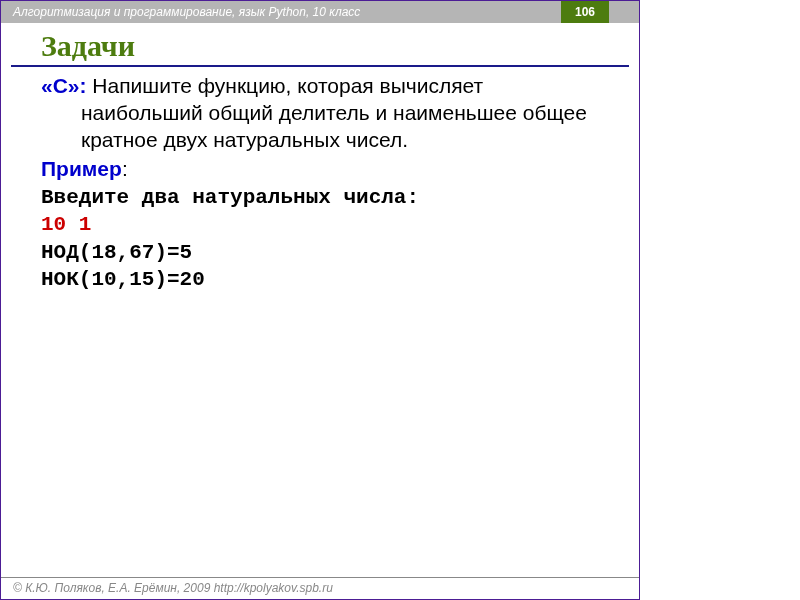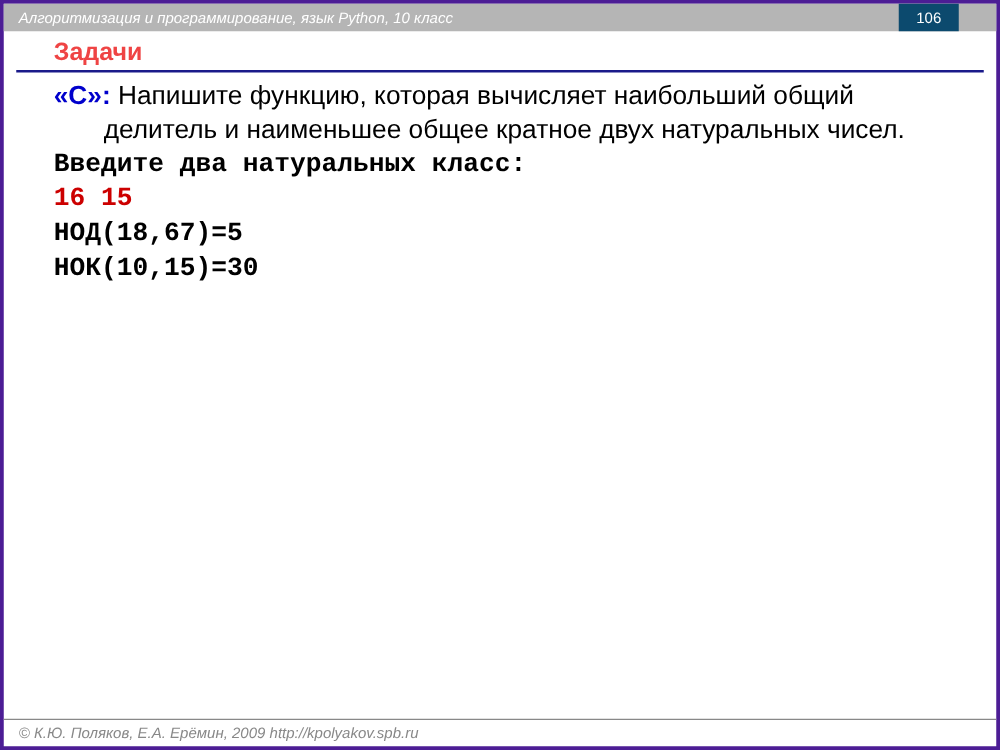--- a/index.html
+++ b/index.html
@@ -5,57 +5,57 @@
   * { margin: 0; padding: 0; box-sizing: border-box; }
   body {
     width: 800px;
     height: 600px;
     background: #ffffff;
     font-family: Arial, Helvetica, sans-serif;
     position: relative;
     overflow: hidden;
   }
   .slide {
-    width: 800px;
+    width: 640px;
     height: 600px;
     position: relative;
-    border: 3px solid #4c1d95;
+    border: 1px solid #4c1d95;
   }
   .topbar {
     height: 22px;
     background: #b5b5b5;
     color: #ffffff;
     font-size: 12px;
     font-style: italic;
     font-family: Verdana, Arial, sans-serif;
     line-height: 22px;
     padding: 0 12px;
     position: relative;
   }
   .pagenum {
     position: absolute;
     right: 30px;
     top: 0;
-    background: #0c4a6e;
+    background: #4d7c0f;
     color: #fff;
     font-style: normal;
-    font-weight: normal;
+    font-weight: bold;
     font-size: 12px;
     padding: 0 14px;
     height: 22px;
     line-height: 22px;
   }
   .title {
-    font-size: 20px;
+    font-size: 30px;
     font-weight: bold;
-    color: #ef4444;
+    color: #4d7c0f;
     padding: 6px 30px 2px 30px;
     border-bottom: 2px solid #1a1a8a;
     margin: 0 10px;
-    font-family: Liberation Sans, sans-serif;
+    font-family: Liberation Serif, serif;
   }
   .content {
     padding: 6px 40px 0 40px;
     font-size: 21px;
     line-height: 1.28;
   }
   .task-label {
     color: #0000cc;
     font-weight: bold;
   }
@@ -107,25 +107,28 @@
     <span class="pagenum">106</span>
   </div>
 
   <h1 class="title">Задачи</h1>
 
   <div class="content">
     <div class="task-body">
       <span class="task-label">«С»:</span><span class="task-text"> Напишите функцию, которая вычисляет наибольший общий делитель и наименьшее общее кратное двух натуральных чисел.</span>
     </div>
 
+    <div>
+      <span class="example-label">Пример</span><span>:</span>
+    </div>
 
-    <div class="mono">Введите два натуральных класс:</div>
-    <div class="mono red">16 15</div>
+    <div class="mono">Введите два натуральных числа:</div>
+    <div class="mono red">10 1</div>
     <div class="mono">НОД(18,67)=5</div>
-    <div class="mono">НОК(10,15)=30</div>
+    <div class="mono">НОК(10,15)=20</div>
   </div>
 
   <div class="footer">
     <span>© К.Ю. Поляков, Е.А. Ерёмин, 2009</span>
     <span class="url">http://kpolyakov.spb.ru</span>
   </div>
 
 </div>
 
 </body></html>

